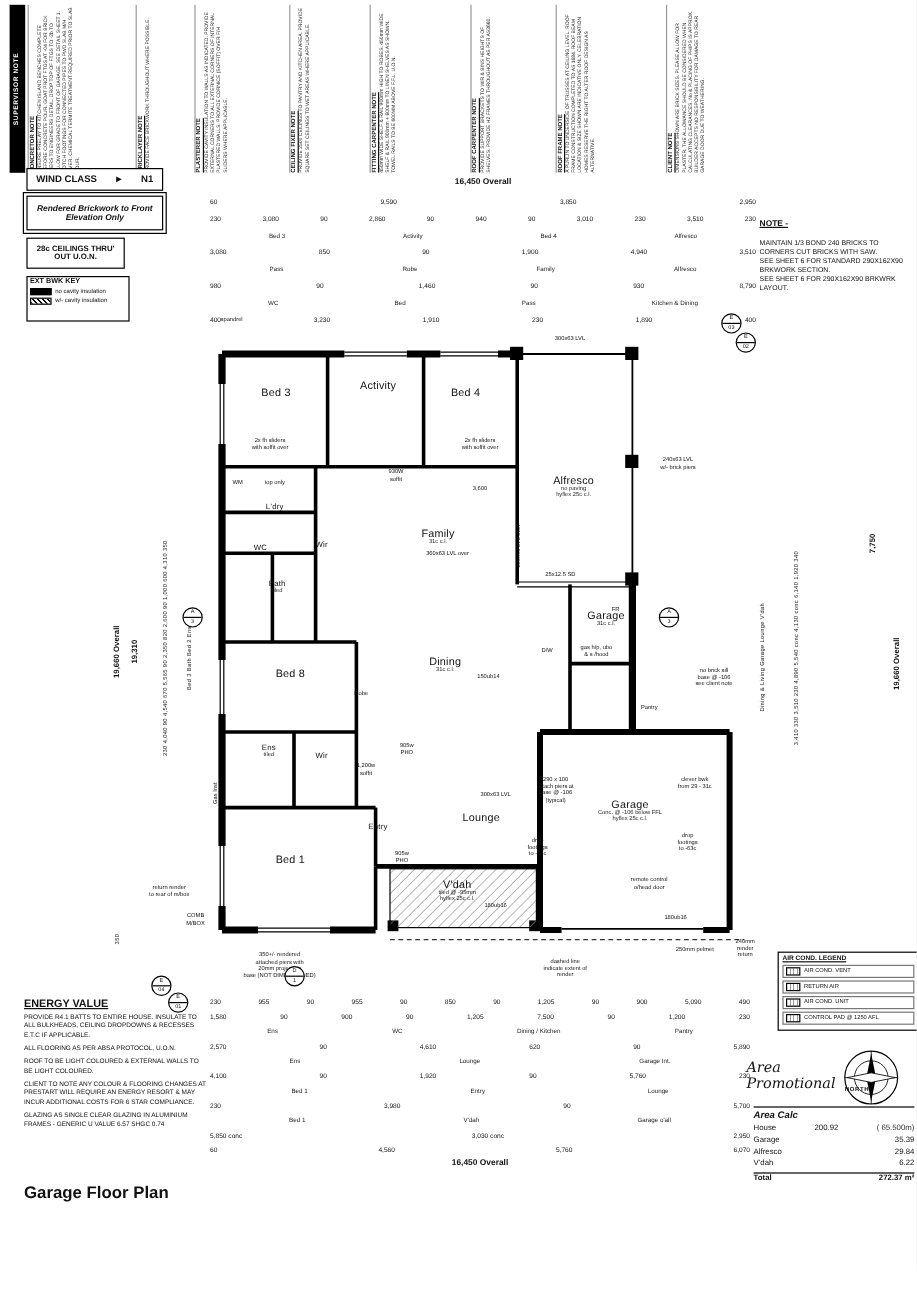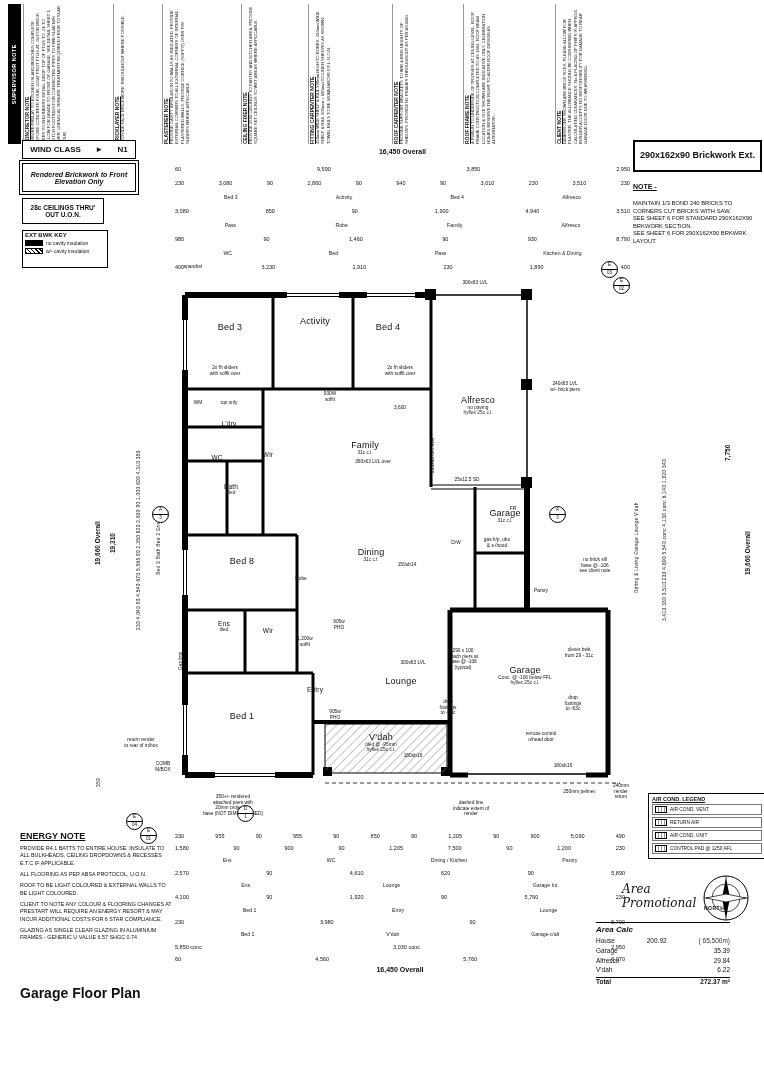--- a/index.html
+++ b/index.html
@@ -55,21 +55,21 @@
   
   .sheet-title{position:absolute;left:20px;top:985px;font-size:14px;font-weight:bold;}
   
   .logo-text{position:absolute;left:622px;top:882px;width:90px;font-family:"DejaVu Serif",serif;font-style:italic;font-size:12px;line-height:1.2;white-space:pre-line;}
   .compass{position:absolute;left:700px;top:872px;}
   .compass-label{position:absolute;left:704px;top:905px;font-size:5px;font-weight:bold;letter-spacing:.5px;}
   .ac-legend{position:absolute;left:648px;top:793px;width:110px;border:1px solid #000;font-size:4.8px;padding:2px 3px;}
   .ac-title{font-weight:bold;font-size:5.5px;text-decoration:underline;display:block;margin-bottom:2px;}
   .leg-row{display:flex;align-items:center;gap:3px;margin-bottom:2px;border:1px solid #777;padding:1px 2px;}
   .leg-swatch{width:10px;height:5px;border:1px solid #000;display:inline-block;background:repeating-linear-gradient(90deg,#fff 0 2px,#999 2px 3px);}
-  .area-calc{position:absolute;left:596px;top:922px;width:134px;border-top:1px solid #000;font-size:6.5px;}
+  .area-calc{position:absolute;left:628px;top:922px;width:134px;border-top:1px solid #000;font-size:6.5px;}
   .area-title{font-style:italic;font-weight:bold;font-size:8px;display:block;margin:2px 0;}
   .area-row{display:flex;justify-content:space-between;line-height:1.5;}
   .area-extra{color:#333;}
   .area-total{border-top:1px solid #000;margin-top:2px;font-weight:bold;display:flex;justify-content:space-between;}
 </style>
 </head>
 <body>
 
 <div class="sheet">
 
@@ -143,23 +143,20 @@
     <div class="key-row">
         <span class="swatch solid"></span>
         <span>no cavity insulation</span>
       </div>
     <div class="key-row">
         <span class="swatch hatch"></span>
         <span>w/- cavity insulation</span>
       </div>
   </div>
 
-  <div class="bwk-box">
-      <span>290x162x90 Brickwork Ext.</span>
-    </div>
   <div class="bwk-note">
     <span class="bwk-note-title">NOTE -</span>
     <span>MAINTAIN 1/3 BOND 240 BRICKS TO CORNERS CUT BRICKS WITH SAW.
 SEE SHEET 6 FOR STANDARD 290X162X90 BRKWORK SECTION.
 SEE SHEET 6 FOR 290X162X90 BRKWRK LAYOUT.</span>
   </div>
 
   <div class="dim-rows" style="left:175px;top:148px;width:455px;height:124px">
     <div class="dim-overall">16,450 Overall</div>
     <div class="seg-line">
@@ -507,21 +504,21 @@
     <div class="seg-line">
         <span class="seg">60</span>
         <span class="seg">4,560</span>
         <span class="seg">5,760</span>
         <span class="seg">6,070</span>
       </div>
     <div class="dim-overall">16,450 Overall</div>
   </div>
 
   <div class="energy">
-    <span class="energy-title">ENERGY NOTE</span>
+    <span class="energy-title">ENERGY VALUE</span>
     <div>
         <span class="energy-par">PROVIDE R4.1 BATTS TO ENTIRE HOUSE. INSULATE TO ALL BULKHEADS, CEILING DROPDOWNS &amp; RECESSES E.T.C IF APPLICABLE.</span>
         <span class="energy-par">ALL FLOORING AS PER ABSA PROTOCOL, U.O.N.</span>
         <span class="energy-par">ROOF TO BE LIGHT COLOURED &amp; EXTERNAL WALLS TO BE LIGHT COLOURED.</span>
         <span class="energy-par">CLIENT TO NOTE ANY COLOUR &amp; FLOORING CHANGES AT PRESTART WILL REQUIRE AN ENERGY RESORT &amp; MAY INCUR ADDITIONAL COSTS FOR 6 STAR COMPLIANCE.</span>
         <span class="energy-par">GLAZING AS SINGLE CLEAR GLAZING IN ALUMINIUM FRAMES - GENERIC U VALUE 6.57 SHGC 0.74</span>
       </div>
   </div>
 
   <div class="sheet-title">Garage Floor Plan</div>

